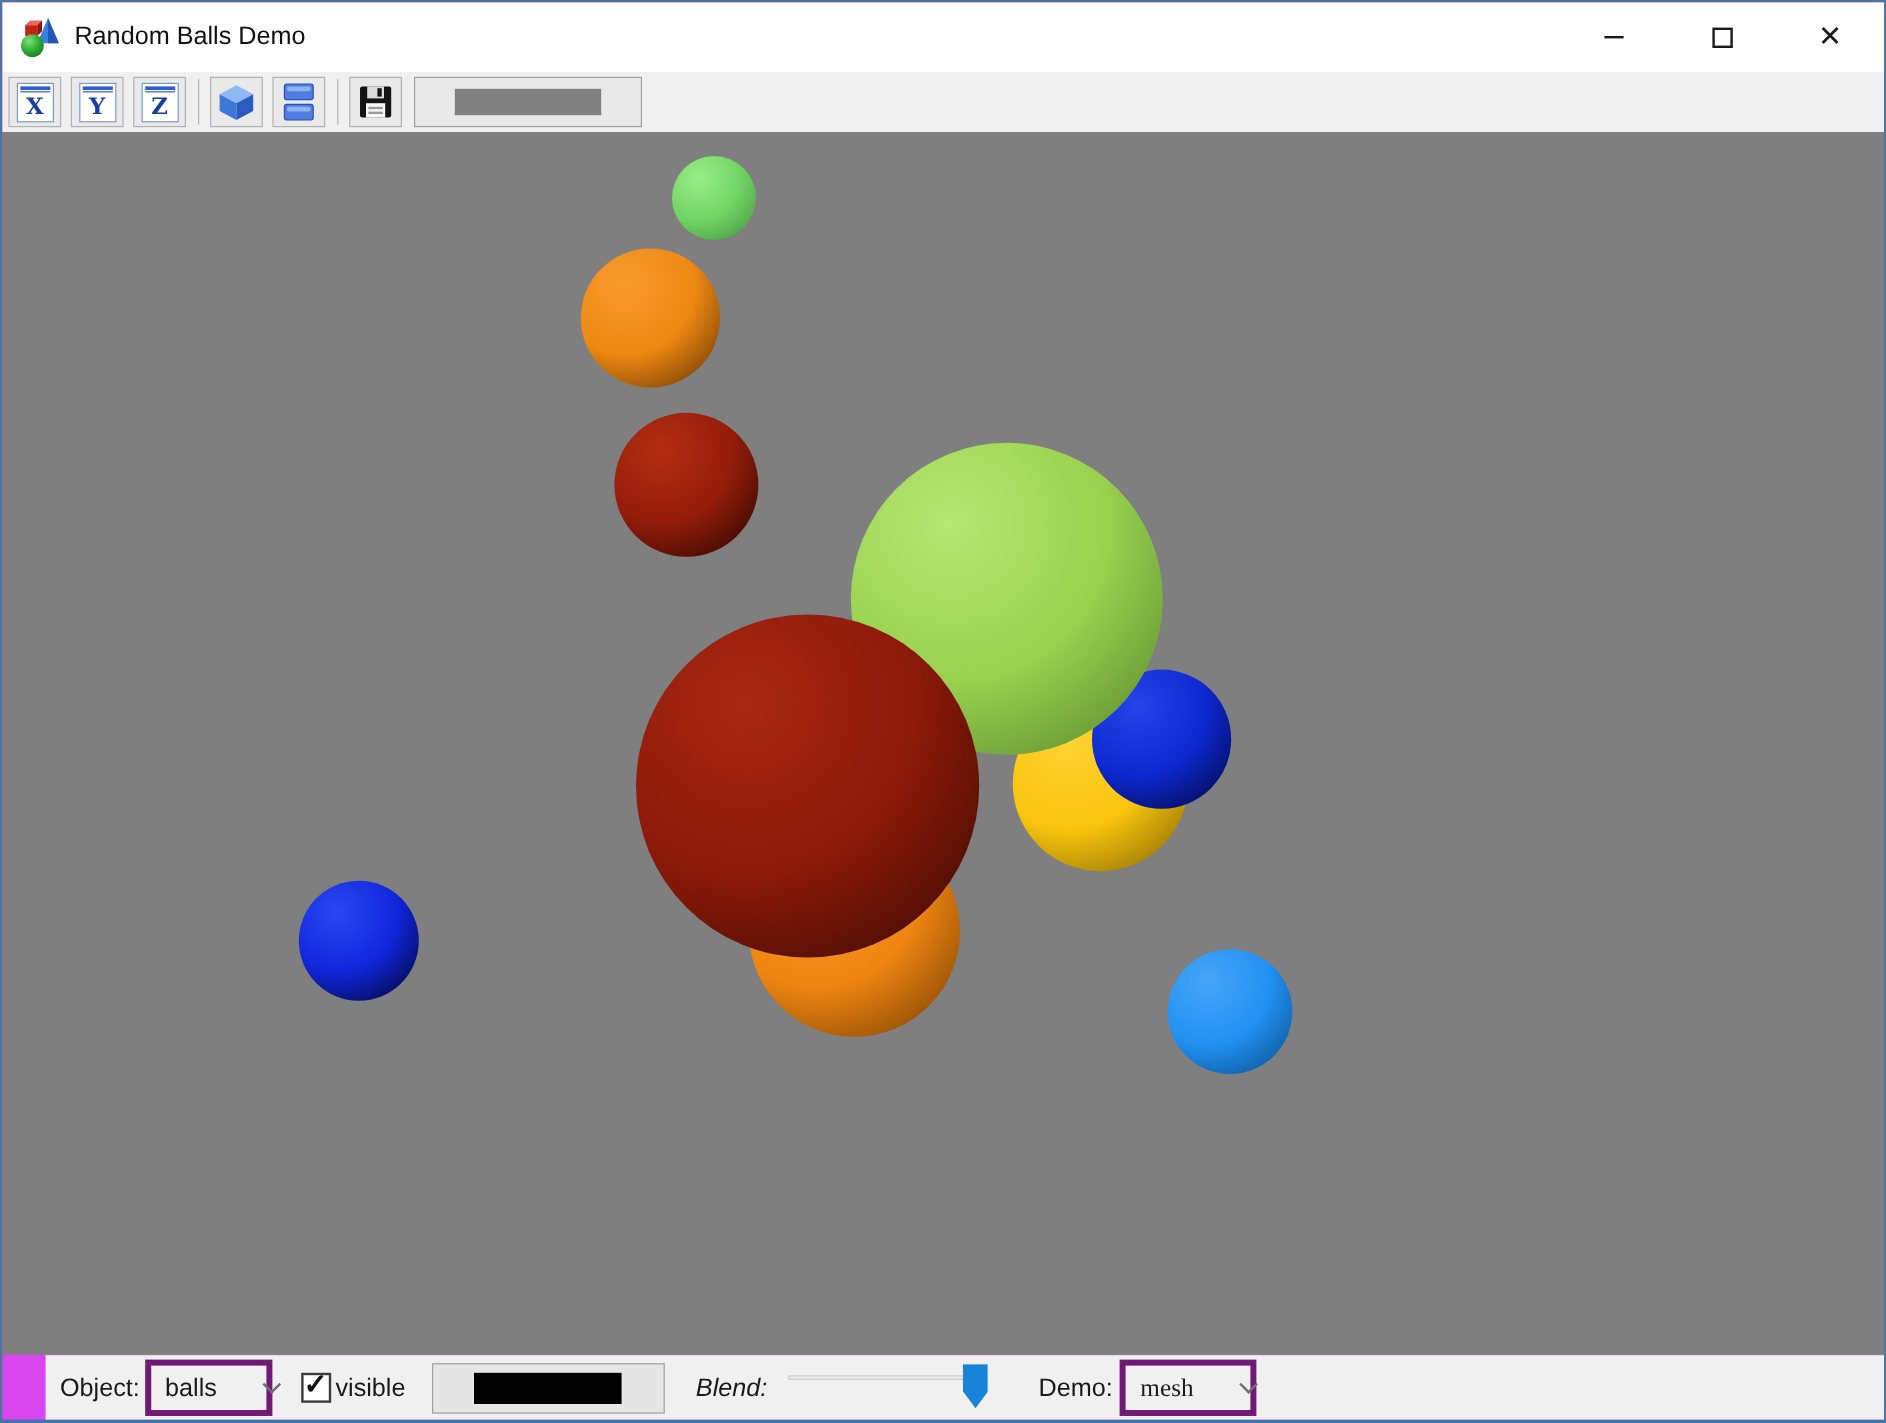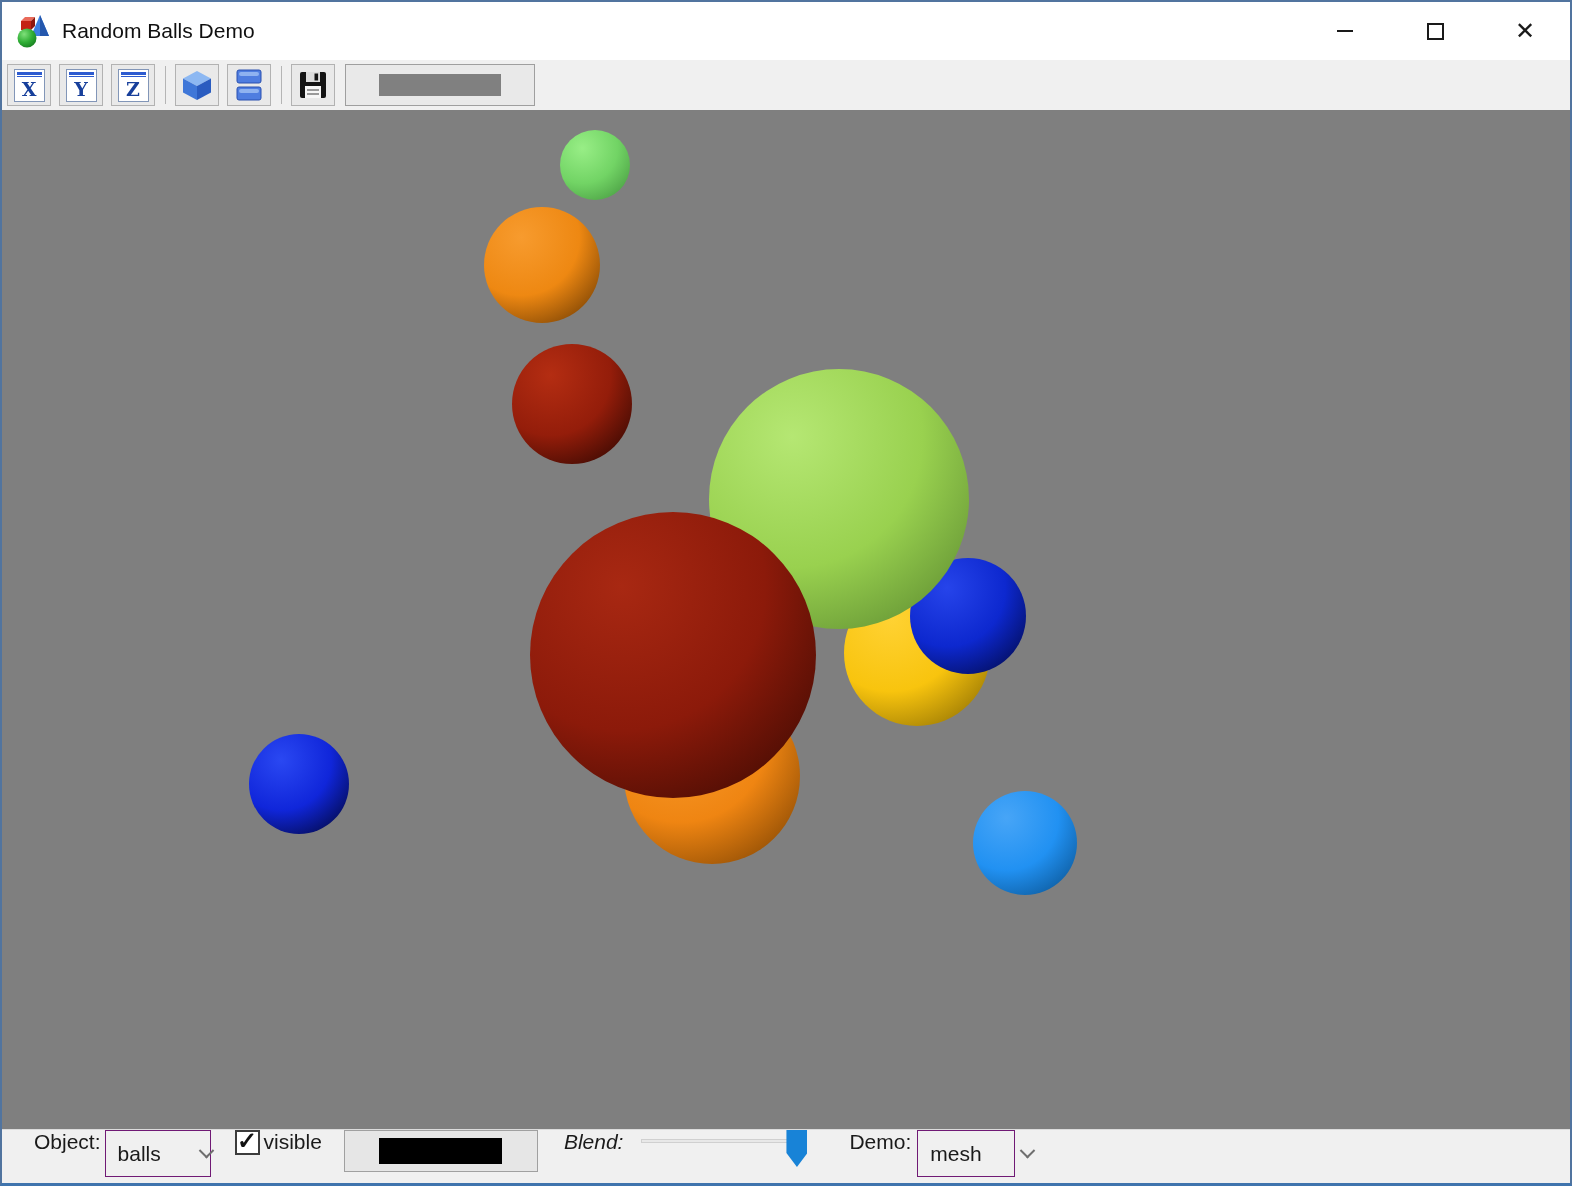--- a/index.html
+++ b/index.html
@@ -35,26 +35,26 @@
   .tb-wide{ width:190px; height:42px; background:#e9e9e9; border:1px solid #9f9f9f;
             display:flex; align-items:center; justify-content:center; margin-left:2px; }
   .tb-wide-inner{ width:122px; height:22px; }
 
   
   .viewport{ flex:1 1 auto; position:relative; overflow:hidden; }
   .ball{ position:absolute; border-radius:50%; }
 
   
   .statusbar{ height:54px; background:#f0f0f0; border-top:1px solid #dcdcdc;
-              display:flex; padding-left:32px; flex:0 0 auto;
-              font-size:21px; color:#1a1a1a; }
-  .sel{ height:47px; background:#f0f0f0; border:1px solid #701a75; display:flex;
+              display:flex; align-items:center; padding-left:12px; flex:0 0 auto;
+              font-size:21px; color:#1a1a1a;margin-left:36px; }
+  .sel{ height:47px; background:#f0f0f0; border:5px solid #701a75; display:flex;
         align-items:center; padding:0 12px; justify-content:space-between;gap:40px; }
   .sel-balls{ width:106px; margin-left:4px; }
-  .sel-mesh{ width:98px; margin-left:6px; }
+  .sel-mesh{ width:114px; margin-left:6px;font-family:Liberation Serif, serif; }
   .chev{ width:11px; height:11px; border-right:2px solid #6f6f6f; border-bottom:2px solid #6f6f6f;
          transform:rotate(45deg) translate(-2px,-2px); flex:0 0 auto; }
   .checkbox{ width:25px; height:25px; background:#ffffff; border:2px solid #3c3c3c;
              margin-left:24px; display:flex; align-items:center; justify-content:center; }
   .checkmark{ font-size:24px; font-weight:bold; color:#111; line-height:0; margin-top:-3px; }
   .chk-label{ margin-left:4px; }
   .color-btn{ width:194px; height:42px; background:#e6e6e6; border:1px solid #a0a0a0;
               margin-left:22px; display:flex; align-items:center; justify-content:center; }
   .color-btn-inner{ width:123px; height:26px; }
   .lbl-blend{ margin-left:26px;font-style:italic; }

